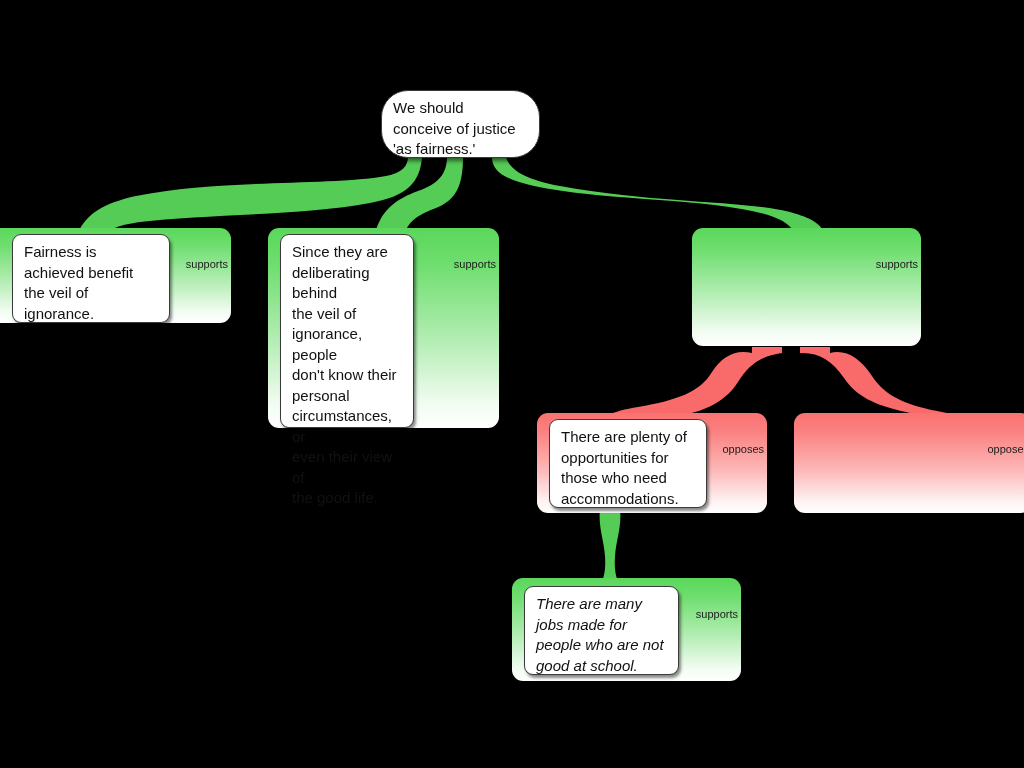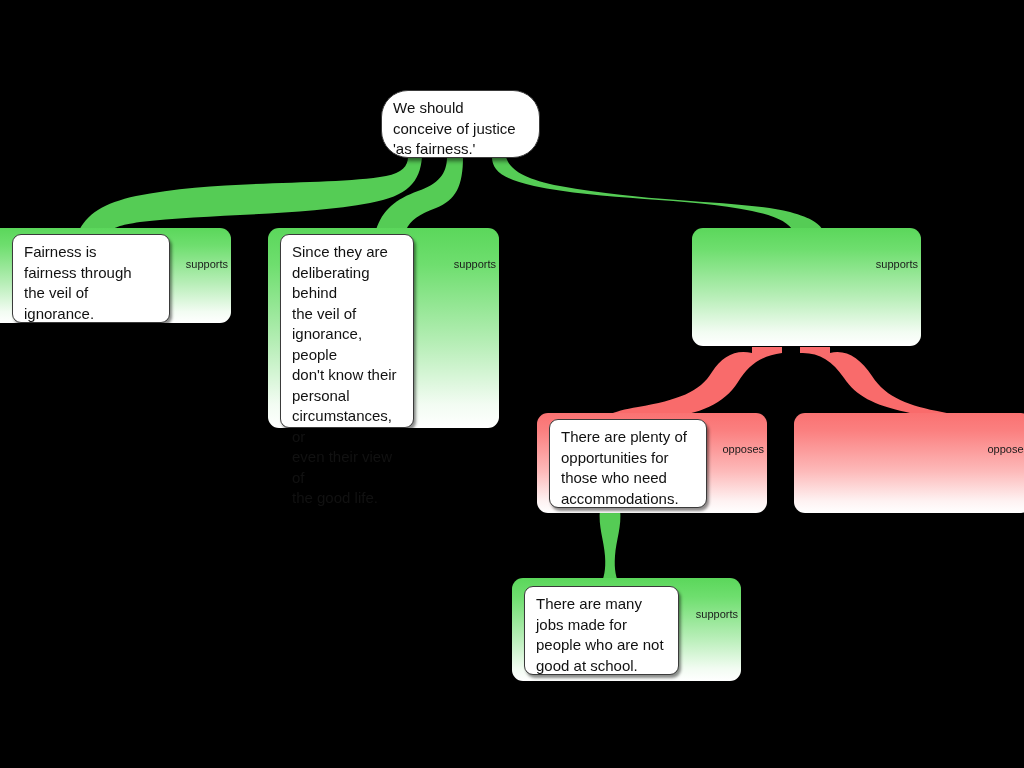--- a/index.html
+++ b/index.html
@@ -133,21 +133,21 @@
   </svg>
 
   <div class="claim root" style="left:381px; top:90px; width:159px; height:68px;">We should
 conceive of justice
 'as fairness.'</div>
 
   <div class="card support" style="left:-12px; top:228px; width:243px; height:95px;">
     <span class="rel-label">supports</span>
   </div>
   <div class="claim" style="left:12px; top:234px; width:158px; height:89px;">Fairness is
-fairness through
+achieved benefit
 the veil of
 ignorance.</div>
 
   <div class="card support" style="left:268px; top:228px; width:231px; height:200px;">
     <span class="rel-label">supports</span>
   </div>
   <div class="claim" style="left:280px; top:234px; width:134px; height:194px;">Since they are
 deliberating behind
 the veil of
 ignorance, people
@@ -169,18 +169,18 @@
 those who need
 accommodations.</div>
 
   <div class="card oppose" style="left:794px; top:413px; width:238px; height:100px;">
     <span class="rel-label">opposes</span>
   </div>
 
   <div class="card support" style="left:512px; top:578px; width:229px; height:103px;">
     <span class="rel-label">supports</span>
   </div>
-  <div class="claim" style="left:524px; top:586px; width:155px; height:89px;">There are many
+  <div class="claim" style="left:524px; top:586px; width:155px; height:89px;font-style:italic;">There are many
 jobs made for
 people who are not
 good at school.</div>
 
 </div>
 
 </body></html>

